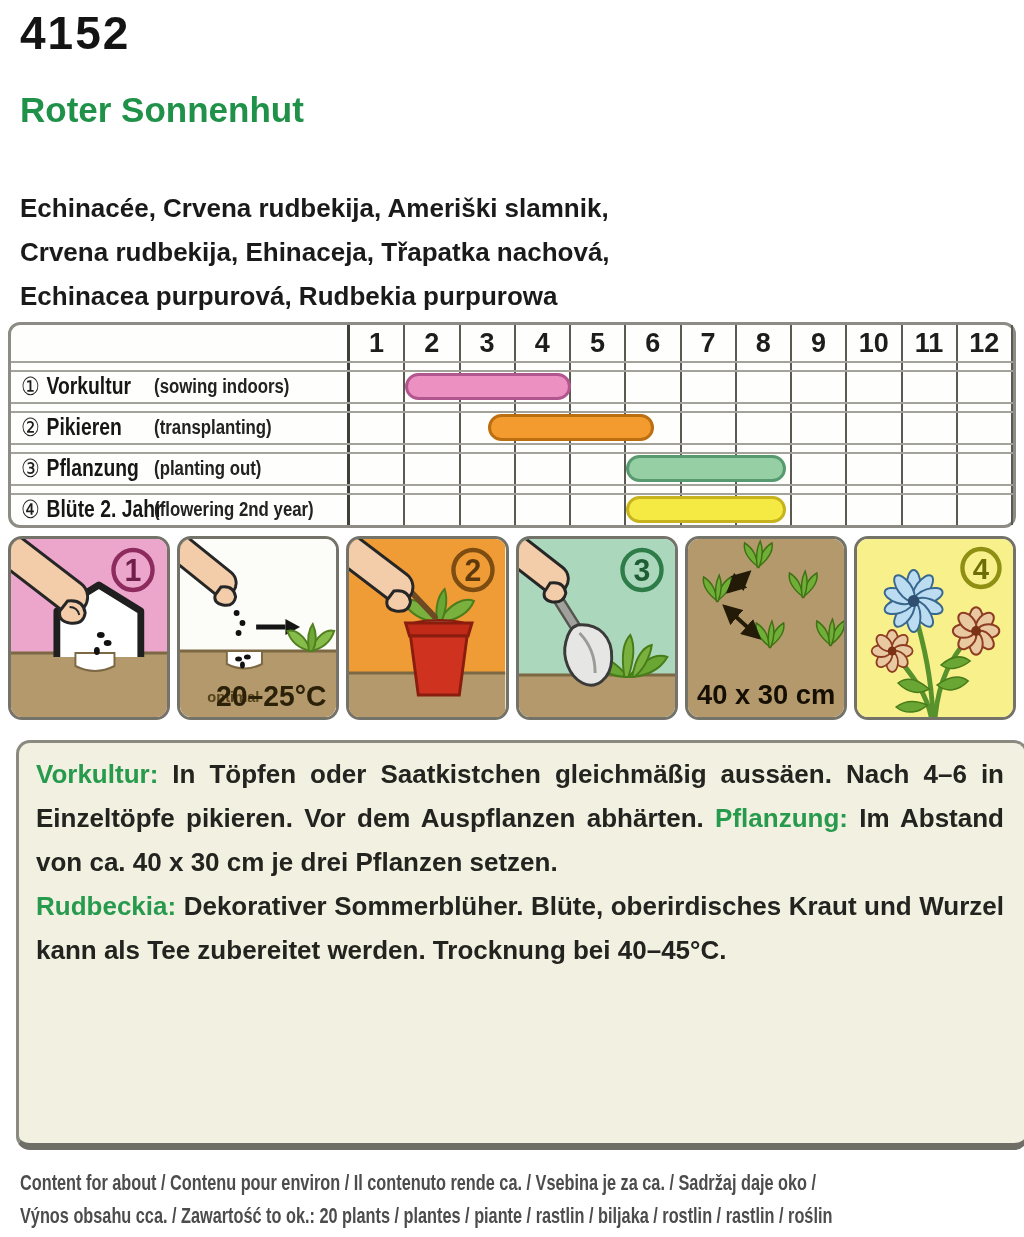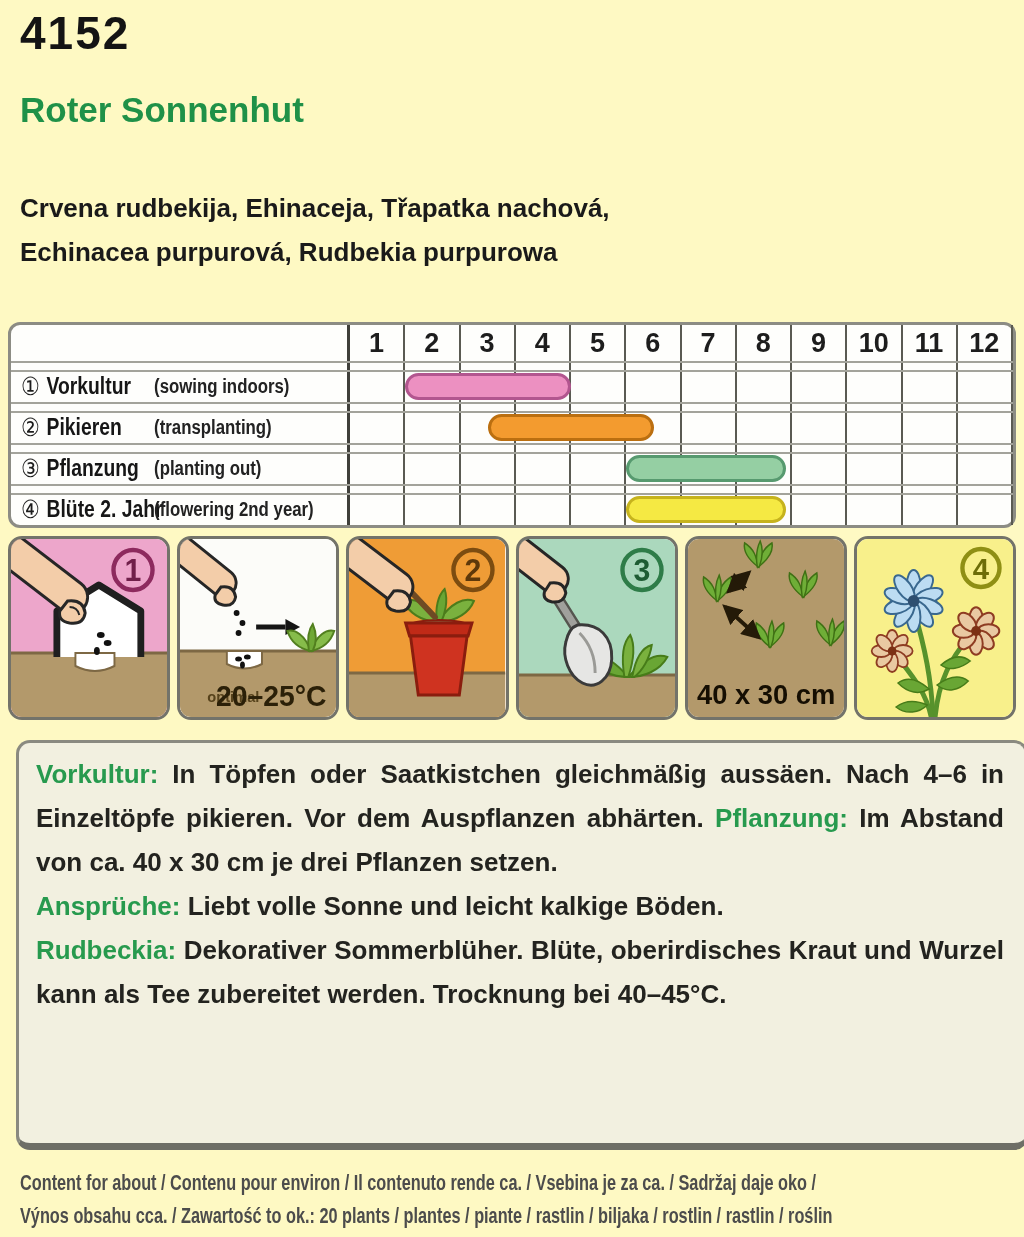--- a/index.html
+++ b/index.html
@@ -1,17 +1,17 @@
 <!DOCTYPE html>
 <html><head>
 <meta charset="utf-8">
 <style>
   html,body{margin:0;padding:0;}
   body{font-family:"Liberation Sans",sans-serif;background:#e8e8e6;}
-  .page{position:relative;width:1024px;height:1237px;background:#fef9c3;overflow:hidden;margin:0 auto;}
+  .page{position:relative;width:1024px;height:1237px;background:#ffffff;overflow:hidden;margin:0 auto;}
 
   
   .item-number{position:absolute;left:20px;top:6px;font-size:46px;font-weight:bold;color:#141414;letter-spacing:2px;}
   .title{position:absolute;left:20px;top:90px;font-size:35px;font-weight:bold;color:#1f9148;}
   .botanical{position:absolute;left:20px;top:137px;font-size:29px;color:#1c1c1c;white-space:nowrap;}
   .botanical .lat{font-style:italic;}
   .alt-names{position:absolute;left:20px;top:186px;font-size:26px;font-weight:bold;color:#1a1a1a;line-height:44px;}
 
   
   .chart{position:absolute;left:8px;top:322px;width:1008px;height:206px;background:#fefefc;
@@ -46,20 +46,21 @@
               transform:scaleX(0.74);transform-origin:0 50%;}
 </style>
 </head>
 <body>
 
 <div class="page">
 
   <div class="item-number">4152</div>
   <div class="title">Roter Sonnenhut</div>
   <div class="alt-names">
+    <div>Echinacée, Crvena rudbekija, Ameriški slamnik,</div>
     <div>Crvena rudbekija, Ehinaceja, Třapatka nachová,</div>
     <div>Echinacea purpurová, Rudbekia purpurowa</div>
   </div>
 
   <div class="chart">
     <div class="month-area">
       <div class="month-col">
           <span class="month-num">1</span>
         </div>
       <div class="month-col">
@@ -315,21 +316,20 @@
           <circle r="6" fill="#7c3014"></circle>
         </g>
         <circle cx="127" cy="29" r="19" fill="none" stroke="#8f8f14" stroke-width="4.5"></circle>
         <text x="127" y="40" font-size="30" font-weight="bold" fill="#6d6d08" text-anchor="middle">4</text>
       </svg>
     </div>
   </div>
 
   <div class="info-box">
     <p><span class="grn">Vorkultur:</span><span> In Töpfen oder Saatkistchen gleichmäßig aussäen. Nach 4–6 in Einzeltöpfe pikieren. Vor dem Auspflanzen abhärten. </span><span class="grn">Pflanzung:</span><span> Im Abstand von ca. 40 x 30 cm je drei Pflanzen setzen.</span></p>
-    <p><span class="grn">Ansprüche:</span><span> Liebt volle Sonne und leicht kalkige Böden.</span></p>
     <p><span class="grn">Rudbeckia:</span><span> Dekorativer Sommerblüher. Blüte, oberirdisches Kraut und Wurzel kann als Tee zubereitet werden. Trocknung bei 40–45°C.</span></p>
   </div>
 
   <div class="footer">
     <div>Content for about / Contenu pour environ / Il contenuto rende ca. / Vsebina je za ca. / Sadržaj daje oko /</div>
     <div>Výnos obsahu cca. / Zawartość to ok.: 20 plants / plantes / piante / rastlin / biljaka / rostlin / rastlin / roślin</div>
   </div>
 
 </div>
 

